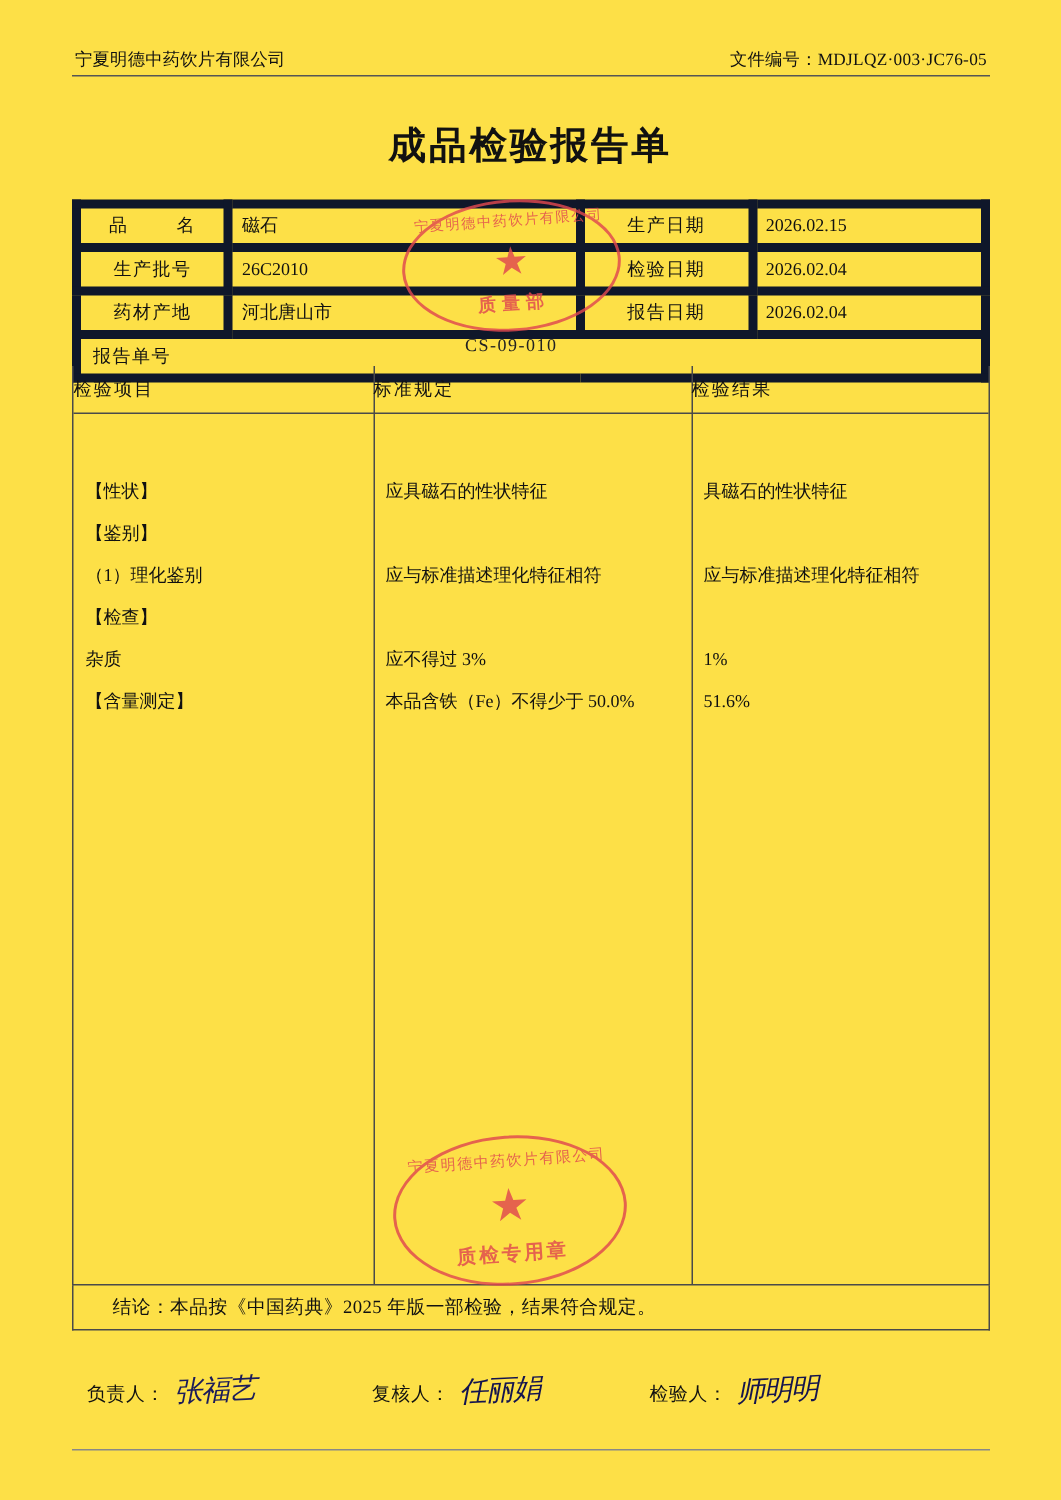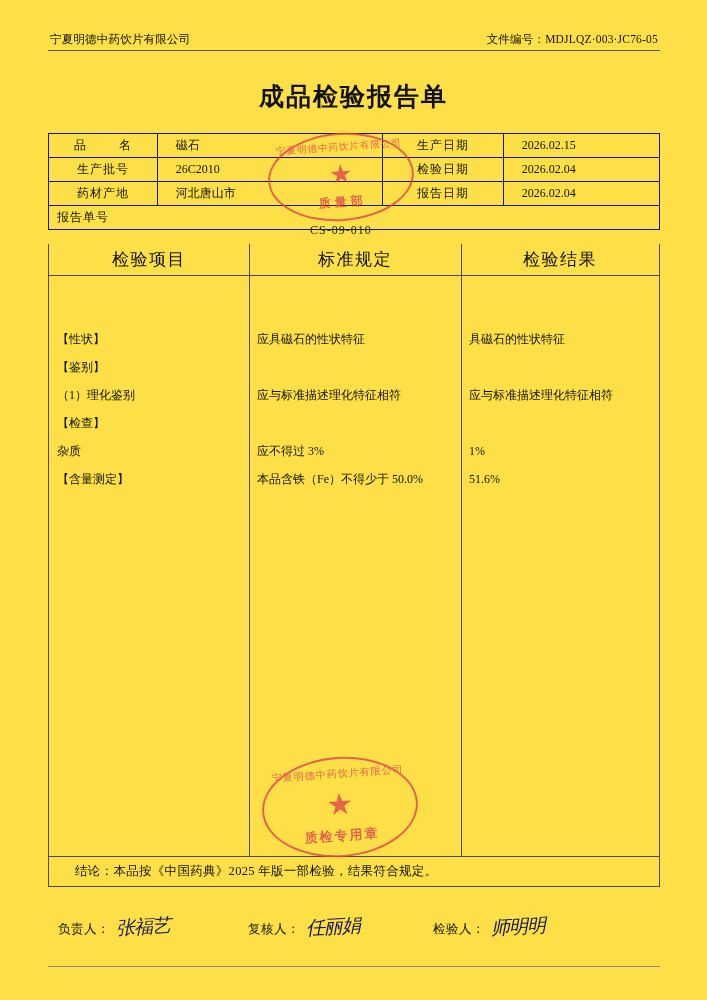--- a/index.html
+++ b/index.html
@@ -55,22 +55,22 @@
   
   table.doc {
     position: absolute;
     left: 48px;
     top: 133px;
     width: 612px;
     border-collapse: collapse;
     font-size: 12px;
   }
   table.doc td {
-    border: 1px solid #0f172a;
-    padding: 0 18px;
+    border: 6px solid #0f172a;
+    padding: 0 6px;
     vertical-align: middle;
     height: 23px;
     line-height: 23px;
   }
   .lbl { width: 72px; text-align: center; letter-spacing: 1px; }
   .val-name { width: 190px; }
   .lbl2 { width: 84px; text-align: center; letter-spacing: 1px; }
   .val-date { width: 120px; padding-left: 10px; }
   .name-spaced {
     display: inline-block;
@@ -114,35 +114,34 @@
     position: absolute;
     left: 0; right: 0;
     top: 31px;
     border-top: 1px solid #4a4a4a;
   }
   .hrow {
     position: absolute;
     top: 0;
     height: 31px;
     line-height: 31px;
-    text-align: center;
-    font-size: 17px;
+    text-align: left;
+    font-size: 12px;
     letter-spacing: 1.5px;
   }
   .hrow.h1 { left: 0; width: 200px; }
   .hrow.h2 { left: 200px; width: 212px; }
   .hrow.h3 { left: 412px; width: 198px; }
 
   .items {
     position: absolute;
     left: 0;
     top: 31px;
     width: 610px;
     font-size: 12px;
-    margin-top: 12px;
   }
   .item {
     position: relative;
     height: 28px;
   }
   .item .c1 {
     position: absolute;
     left: 8px;
     width: 186px;
     line-height: 28px;

